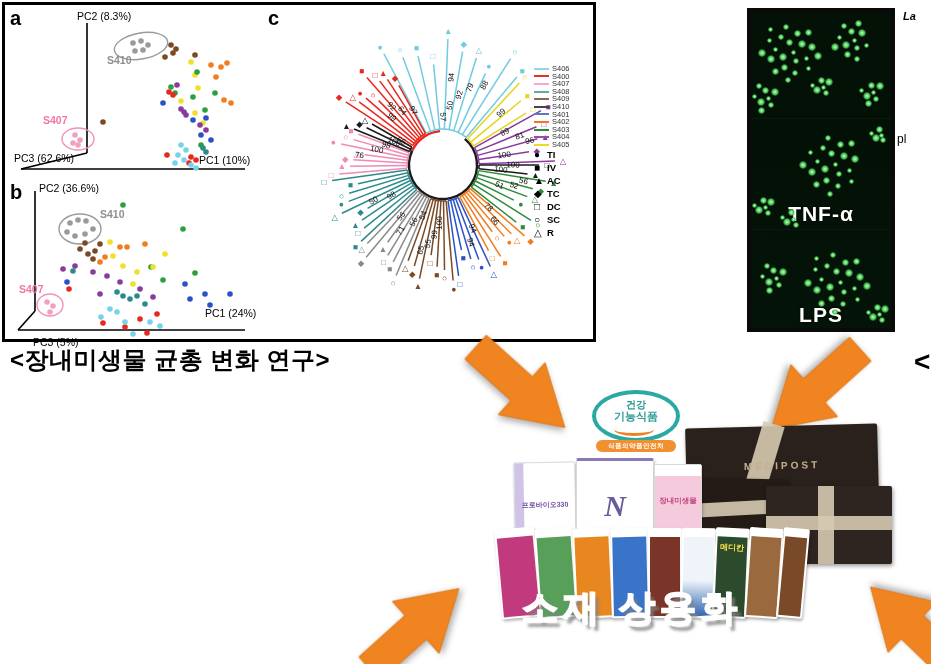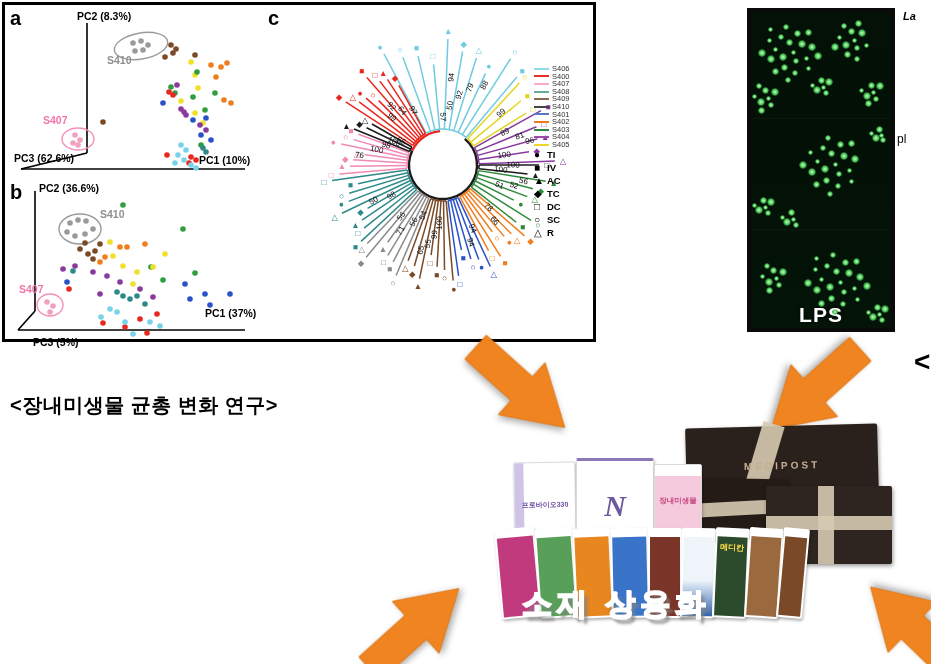--- a/index.html
+++ b/index.html
@@ -1,32 +1,32 @@
 <!DOCTYPE html>
 <html><head>
 <meta charset="utf-8">
 <style>
   html,body{margin:0;padding:0;background:#fff;}
   #canvas{position:relative;width:931px;height:664px;background:#fff;overflow:hidden;
           font-family:"Liberation Sans",sans-serif;}
   
   #figL{position:absolute;left:2px;top:2px;width:588px;height:334px;border:3px solid #000;background:#fff;}
   .plabel{position:absolute;font-weight:800;font-size:20px;color:#000;line-height:1;}
-  .axlab{position:absolute;font-weight:700;font-size:10.5px;color:#000;line-height:1;white-space:nowrap;}
+  .axlab{position:absolute;font-weight:400;font-size:10.5px;color:#000;line-height:1;white-space:nowrap;}
   .cluslab{position:absolute;font-weight:700;font-size:10.5px;line-height:1;}
   .gray{color:#8f8f8f;} .pinkc{color:#f077a8;}
   #legend{position:absolute;left:529px;top:60px;width:58px;}
   .lrow{display:flex;align-items:center;height:7.6px;}
   .lline{width:15px;height:2px;margin-right:3px;flex:none;}
   .llab{font-size:7.5px;color:#333;line-height:1;}
   .srow{display:flex;align-items:center;height:13px;}
   .sglyph{font-size:10px;width:13px;color:#000;line-height:1;}
   .slab{font-size:9.5px;font-weight:700;color:#000;line-height:1;}
   
-  .bigcap{position:absolute;font-weight:800;font-size:20px;color:#000;white-space:nowrap;letter-spacing:0.5px;margin-top:48px;}
+  .bigcap{position:absolute;font-weight:800;font-size:24px;color:#000;white-space:nowrap;letter-spacing:0.5px;}
   
   #figR{position:absolute;left:747px;top:8px;width:140px;height:316px;border:4px solid #0a0a0a;
         background:linear-gradient(180deg,#041106,#031006 45%,#041408);}
   .fsec{position:relative;width:140px;overflow:hidden;}
   .fsec + .fsec{border-top:1px solid #0c190c;}
   .flab{position:absolute;left:0;right:0;bottom:3px;text-align:center;color:#fff;font-weight:800;
         font-size:21px;letter-spacing:1px;text-shadow:0 0 3px rgba(0,0,0,.8);}
   .gdot{position:absolute;border-radius:50%;
         background:radial-gradient(circle,#c8ffc4 0%,#46c553 45%,rgba(20,90,30,0) 78%);}
   .frag{position:absolute;color:#000;line-height:1;}
@@ -41,21 +41,21 @@
           box-shadow:1px 2px 3px rgba(0,0,0,.25);}
   .rtext{position:absolute;left:0;right:0;text-align:center;font-weight:800;line-height:1.1;}
   #badge{position:absolute;left:590px;top:390px;width:92px;height:66px;z-index:5;}
   #badge-ring{position:absolute;left:2px;top:0;width:80px;height:44px;border:4px solid #2aa9a2;
               border-radius:50%;background:#fff;text-align:center;}
   #badge-ring .t1{font-size:10px;font-weight:800;color:#2a9a94;margin-top:5px;line-height:1.1;}
   #badge-ring .t2{font-size:11px;font-weight:800;color:#2a9a94;line-height:1.1;}
   #badge-smile{position:absolute;left:24px;top:33px;width:40px;height:10px;border-bottom:3px solid #f08020;border-radius:50%;}
   #badge-banner{position:absolute;left:6px;top:50px;width:80px;height:12px;background:#f09030;border-radius:6px;
                 color:#fff;font-size:6.5px;font-weight:700;text-align:center;line-height:12px;letter-spacing:.5px;}
-  #headline{position:absolute;left:522px;top:584px;font-size:30px;font-weight:800;letter-spacing:5px;
+  #headline{position:absolute;left:522px;top:584px;font-size:36px;font-weight:800;letter-spacing:5px;
             color:#c9281c;-webkit-text-stroke:2px #ffffff;z-index:10;white-space:nowrap;
             text-shadow:4px 5px 3px rgba(130,130,130,.85);}
   #front-row{position:absolute;left:0;top:0;z-index:6;}
   .fbox{position:absolute;top:528px;height:90px;background:#fff;border-radius:2px;
         box-shadow:1px 2px 3px rgba(0,0,0,.3);overflow:hidden;}
   .fpanel{position:absolute;left:2px;right:2px;top:9px;bottom:2px;}
   .flabk{position:absolute;left:0;right:0;top:14px;text-align:center;font-size:8px;font-weight:800;}
 </style>
 </head>
 <body>
@@ -420,21 +420,21 @@
     <div class="plabel" style="left:5px;top:3px">a</div>
     <div class="axlab" style="left:72px;top:6px">PC2 (8.3%)</div>
     <div class="axlab" style="left:9px;top:148px">PC3 (62.6%)</div>
     <div class="axlab" style="left:194px;top:150px">PC1 (10%)</div>
     <div class="cluslab gray" style="left:102px;top:50px">S410</div>
     <div class="cluslab pinkc" style="left:38px;top:110px">S407</div>
 
     <div class="plabel" style="left:5px;top:177px">b</div>
     <div class="axlab" style="left:34px;top:178px">PC2 (36.6%)</div>
     <div class="axlab" style="left:28px;top:332px">PC3 (5%)</div>
-    <div class="axlab" style="left:200px;top:303px">PC1 (37%)</div>
+    <div class="axlab" style="left:200px;top:303px">PC1 (24%)</div>
     <div class="cluslab gray" style="left:95px;top:204px">S410</div>
     <div class="cluslab pinkc" style="left:14px;top:279px">S407</div>
 
     <div class="plabel" style="left:263px;top:3px">c</div>
     <div id="legend">
         <div class="lrow">
           <span class="lline" style="background: rgb(143, 216, 232);"></span>
           <span class="llab">S406</span>
         </div>
         <div class="lrow">
@@ -562,20 +562,21 @@
         <div class="gdot" style="width: 8px; height: 8px; left: 124.893px; top: 70.3429px;"></div>
         <div class="gdot" style="width: 7px; height: 7px; left: 113.521px; top: 87.5809px;"></div>
         <div class="gdot" style="width: 5px; height: 5px; left: 70.082px; top: 72.5px;"></div>
         <div class="gdot" style="width: 8px; height: 8px; left: 62.4382px; top: 74.2629px;"></div>
         <div class="gdot" style="width: 7px; height: 7px; left: 67.0529px; top: 65.1997px;"></div>
         <div class="gdot" style="width: 6px; height: 6px; left: 71.5802px; top: 77.974px;"></div>
         <div class="gdot" style="width: 5px; height: 5px; left: 59.0674px; top: 71.0085px;"></div>
         <div class="gdot" style="width: 8px; height: 8px; left: 74.0045px; top: 65.908px;"></div>
       </div>
     <div class="fsec" id="fs1" style="height: 110px;">
+      <div class="flab">TNF-α</div>
     <div class="gdot" style="width: 5px; height: 5px; left: 81.7426px; top: 42.5px;"></div>
         <div class="gdot" style="width: 8px; height: 8px; left: 70.1473px; top: 46.3616px;"></div>
         <div class="gdot" style="width: 7px; height: 7px; left: 77.4085px; top: 31.1475px;"></div>
         <div class="gdot" style="width: 6px; height: 6px; left: 84.5261px; top: 51.8162px;"></div>
         <div class="gdot" style="width: 5px; height: 5px; left: 63.6438px; top: 40.0492px;"></div>
         <div class="gdot" style="width: 8px; height: 8px; left: 89.1527px; top: 32.633px;"></div>
         <div class="gdot" style="width: 7px; height: 7px; left: 72.0947px; top: 57.8888px;"></div>
         <div class="gdot" style="width: 6px; height: 6px; left: 68.5889px; top: 25.8058px;"></div>
         <div class="gdot" style="width: 5px; height: 5px; left: 95.7627px; top: 49.169px;"></div>
         <div class="gdot" style="width: 8px; height: 8px; left: 56.9892px; top: 48.848px;"></div>
@@ -680,20 +681,28 @@
     <div class="rtext" style="top:38px;font-size:7px;color:#6a4a9e">프로바이오330</div>
   </div>
   <div class="retail" style="left:576px;top:458px;width:76px;height:88px;z-index:4;border-top:3px solid #8a78b8">
     <div class="rtext" style="top:28px;font-size:30px;color:#6a5a9e;font-family:'Liberation Serif',serif;font-style:italic">N</div>
   </div>
   <div class="retail" style="left:654px;top:464px;width:46px;height:84px;background:#f6cadd;z-index:4">
     <div style="position:absolute;left:0;top:0;right:0;height:11px;background:#fff"></div>
     <div class="rtext" style="top:32px;font-size:7.5px;color:#c2427e">장내미생물</div>
   </div>
 
+  <div id="badge">
+    <div id="badge-ring">
+      <div class="t1">건강</div>
+      <div class="t2">기능식품</div>
+    </div>
+    <div id="badge-smile"></div>
+    <div id="badge-banner">식품의약품안전처</div>
+  </div>
 
   <div id="front-row">
       <div class="fbox" style="left: 498px; width: 40px; transform: rotate(-5.2deg);">
         <div class="fpanel" style="background: rgb(194, 58, 126);"></div>
       </div>
       <div class="fbox" style="left: 537px; width: 38px; transform: rotate(-3.9deg);">
         <div class="fpanel" style="background: rgb(88, 160, 90);"></div>
       </div>
       <div class="fbox" style="left: 574px; width: 38px; transform: rotate(-2.6deg);">
         <div class="fpanel" style="background: rgb(232, 135, 31);"></div>

